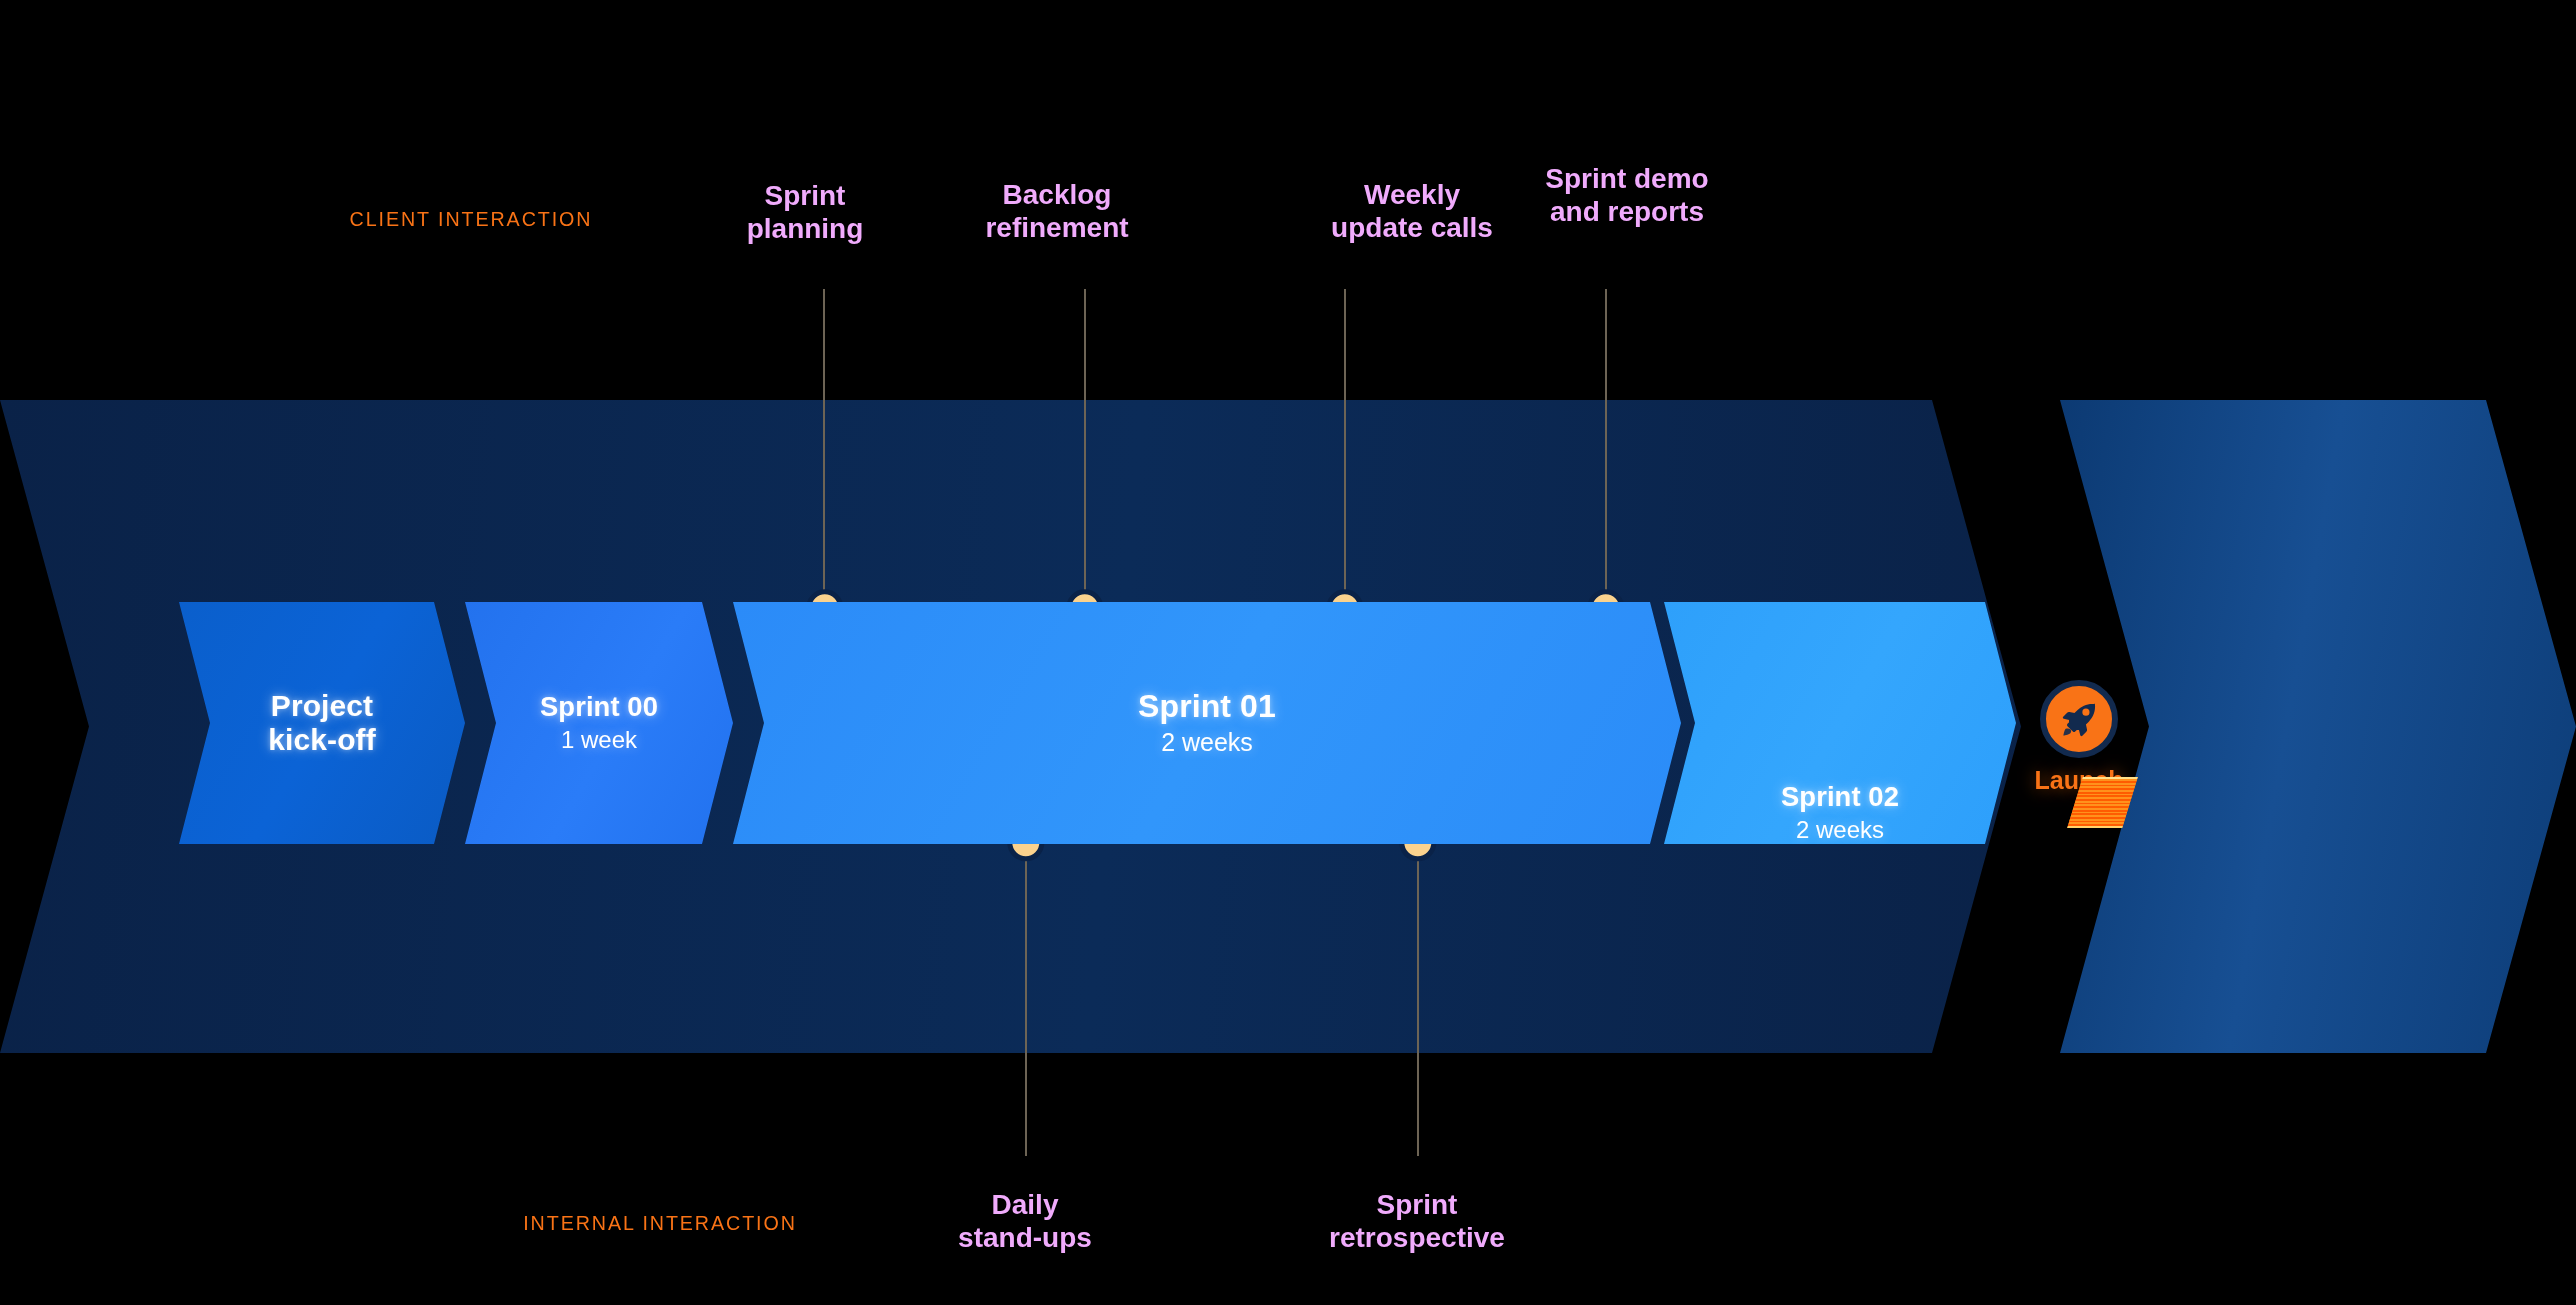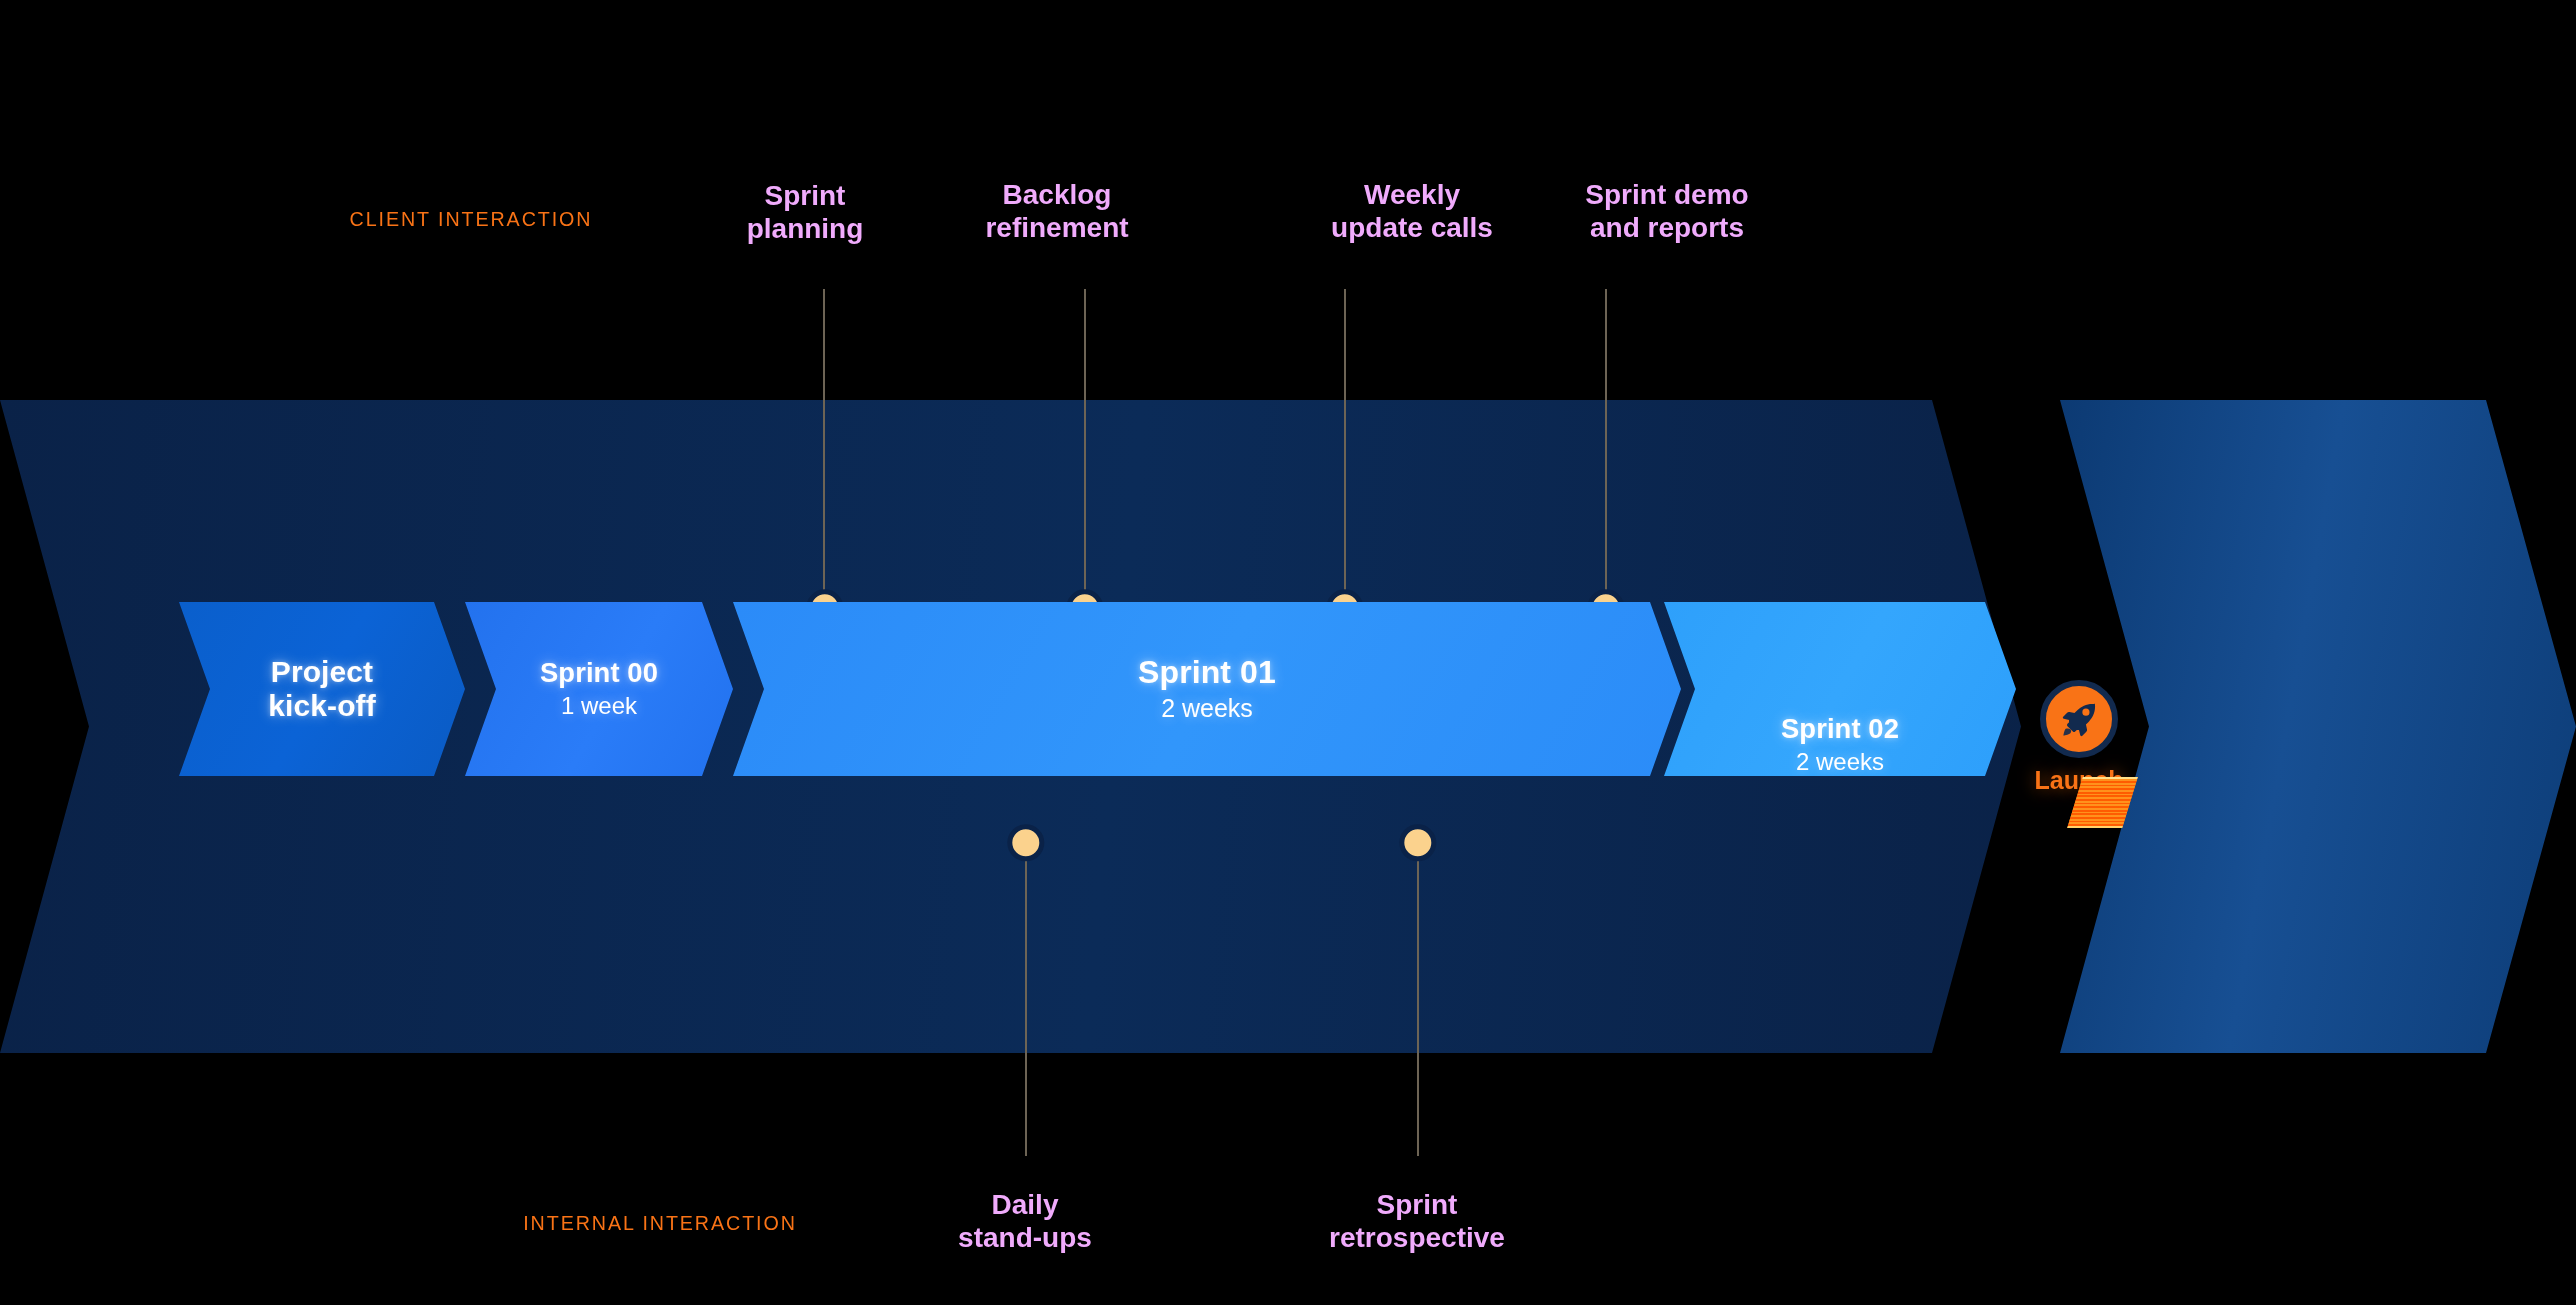--- a/index.html
+++ b/index.html
@@ -17,21 +17,21 @@
     clip-path:polygon(0 0, 1932px 0, 2021px 50%, 1932px 100%, 0 100%, 89px 50%);
   }
   .band-post{
     position:absolute;left:2060px;top:400px;width:516px;height:653px;
     background:linear-gradient(100deg,#0c3a73 0%,#174f93 45%,#0d3d78 100%);
     clip-path:polygon(0 0, 426px 0, 516px 50%, 426px 100%, 0 100%, 89px 50%);
   }
 
   
   .chev{
-    position:absolute;top:602px;height:174px;
+    position:absolute;top:602px;height:242px;
     display:flex;flex-direction:column;align-items:center;justify-content:center;
     clip-path:polygon(0 0, calc(100% - 31px) 0, 100% 50%, calc(100% - 31px) 100%, 0 100%, 31px 50%);
     box-shadow:0 0 0 0 transparent;
   }
   .chev.first{ clip-path:polygon(0 0, calc(100% - 31px) 0, 100% 50%, calc(100% - 31px) 100%, 0 100%, 31px 50%); }
 
   .chev .title{
     color:#ffffff;font-weight:bold;letter-spacing:0.1px;
     text-shadow:0 0 13px rgba(255,255,255,.45), 0 0 4.8px rgba(255,255,255,.35);
     line-height:1.12;text-align:center;white-space:pre-line;
@@ -130,21 +130,21 @@
   <div class="dot" style="left:1085px;top:608px;"></div>
   <div class="dot" style="left:1345px;top:608px;"></div>
   <div class="dot" style="left:1606px;top:608px;"></div>
 
   <div class="lbl" style="left:805px;top:179px;">Sprint
 planning</div>
   <div class="lbl" style="left:1057px;top:178px;">Backlog
 refinement</div>
   <div class="lbl" style="left:1412px;top:178px;">Weekly
 update calls</div>
-  <div class="lbl" style="left:1627px;top:178px;margin-left:40px;">Sprint demo
+  <div class="lbl" style="left:1627px;top:162px;">Sprint demo
 and reports</div>
 
   <div class="conn-line" style="left:1025px;top:843px;height:313px;"></div>
   <div class="conn-line" style="left:1417px;top:843px;height:313px;"></div>
 
   <div class="dot" style="left:1026px;top:843px;"></div>
   <div class="dot" style="left:1418px;top:843px;"></div>
 
   <div class="lbl" style="left:1025px;top:1188px;">Daily
 stand-ups</div>

